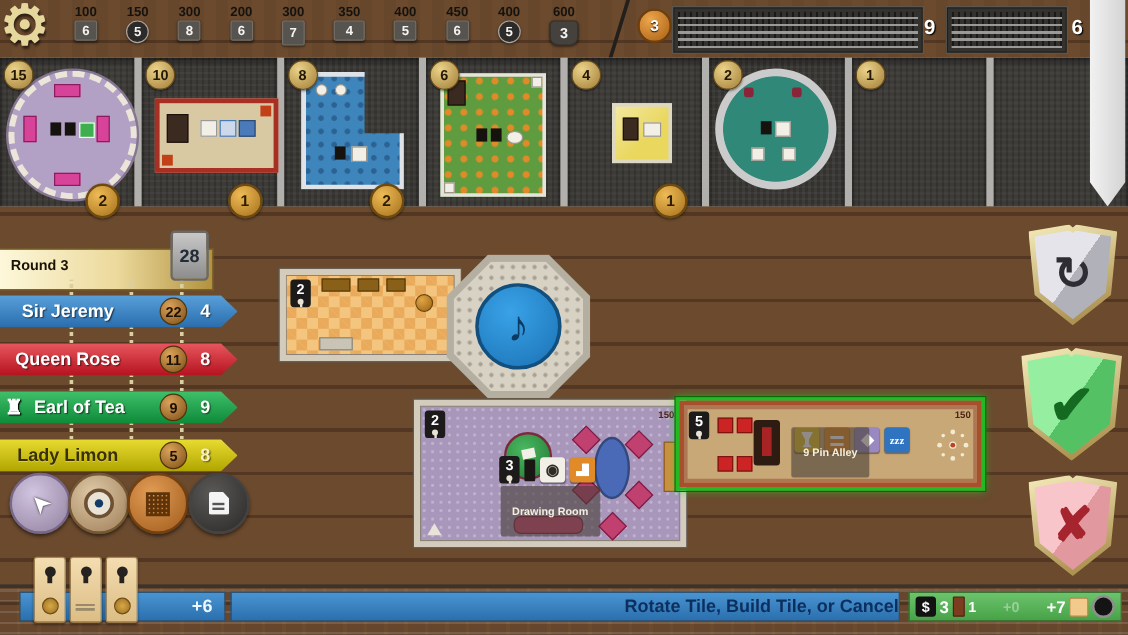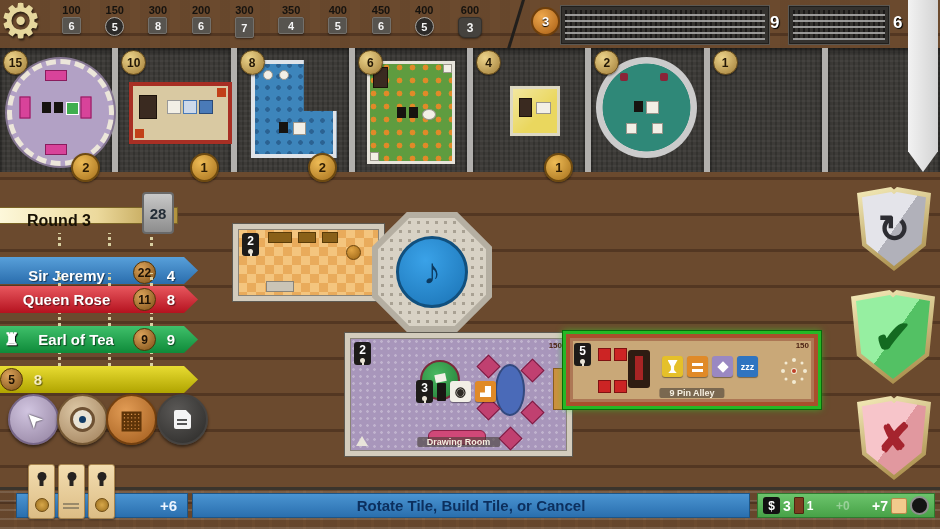--- a/index.html
+++ b/index.html
@@ -72,37 +72,37 @@
     background-image:radial-gradient(#e08a28 2.6px,transparent 3.2px);background-size:13px 13px;
     box-shadow:inset 0 0 0 3px #e6e3da;}
   .t-yellow{position:absolute;left:37px;top:38px;width:50px;height:50px;background:#ead75e;
     background-image:linear-gradient(135deg,rgba(255,255,255,.45),transparent 60%);
     box-shadow:inset 0 0 0 3px #ddd8c2;}
   .t-teal{position:absolute;left:5px;top:9px;width:101px;height:101px;border-radius:50%;
     background:radial-gradient(circle,#2f8878 0 61%,#cbcbcb 62% 78%,#979797 79% 100%);}
   .teal-bit{position:absolute;background:#8a2438;width:8px;height:8px;border-radius:2px;}
   .wsq{position:absolute;background:#f2efe6;border:1px solid #9a968c;}
   
-  .roundbar{position:absolute;left:0;top:207px;width:178px;height:17px;
+  .roundbar{position:absolute;left:0;top:207px;width:178px;height:35px;
     background:linear-gradient(90deg,#fdf8da 0%,#ecd99c 55%,#b2923e 100%);
-    border:1px solid #7a6426;border-left:none;color:#181104;font-size:16px;line-height:26px;padding-left:27px;box-sizing:border-box;}
+    border:1px solid #7a6426;border-left:none;color:#181104;font-size:12px;line-height:26px;padding-left:9px;box-sizing:border-box;}
   .tile28{position:absolute;left:142px;top:192px;width:28px;height:38px;z-index:2;
     background:linear-gradient(#c8c8c8,#8d8d8d);border:2px solid #696969;border-radius:4px;
     color:#232c36;font-size:15px;display:flex;align-items:center;justify-content:center;}
   .banner{position:absolute;left:0;width:198px;height:27px;display:flex;align-items:center;
     clip-path:polygon(0 0,184px 0,100% 50%,184px 100%,0 100%);color:#fff;font-size:15px;}
-  .b-blue{top:257px;background:linear-gradient(#58a0da,#2a6dad);align-items:flex-end;}
+  .b-blue{top:246px;background:linear-gradient(#58a0da,#2a6dad);}
   .b-red{top:286px;background:linear-gradient(#e8575e,#b5121f);}
   .b-green{top:326px;background:linear-gradient(#3fc06a,#0e8a39);}
   .b-yellow{top:366px;background:linear-gradient(#e8dc32,#b0a400);}
   .banner .nm{flex:1;text-align:center;text-shadow:1px 1px 1px rgba(0,0,0,.55);}
   .b-yellow .nm{color:#3a3000;text-shadow:0 1px 0 rgba(255,255,255,.3);}
   .bcoin{flex:0 0 auto;width:21px;height:21px;border-radius:50%;
     background:radial-gradient(circle at 35% 30%,#dba35a,#7c4e16);border:1px solid #503409;
-    color:#1d1104;font-size:12px;display:flex;align-items:center;justify-content:center;margin-right:4px;}
+    color:#1d1104;font-size:12px;display:flex;align-items:center;justify-content:center;margin-right:4px;margin-left:20px;}
   .bscore{width:22px;text-align:center;font-size:15px;margin-right:16px;text-shadow:1px 1px 1px rgba(0,0,0,.5);}
   .b-yellow .bscore{color:#f7eec2;}
   .rook{position:absolute;left:-190px;font-size:17px;color:#fff;text-shadow:1px 1px 1px #000;}
   .b-green .rook{position:static;margin-left:4px;}
   .chain{position:absolute;width:3px;height:13px;z-index:1;
     background:repeating-linear-gradient(0deg,#d9d0a2 0 3px,rgba(0,0,0,0) 3px 6px);}
   .ptok{position:absolute;top:394px;width:47px;height:47px;border-radius:50%;
     display:flex;align-items:center;justify-content:center;box-shadow:0 2px 3px rgba(0,0,0,.5);}
   .ptok1{left:8px;background:radial-gradient(circle at 38% 32%,#d1c5e0,#91809e);border:2px solid #776788;}
   .ptok2{left:57px;background:radial-gradient(circle at 38% 32%,#ddc8a6,#9f7e58);border:2px solid #755834;}
@@ -150,37 +150,37 @@
   .tanbench{position:absolute;right:3px;top:30px;width:9px;height:40px;background:#cc9040;border:1px solid #8a5c1c;}
   .stairs{position:absolute;left:6px;bottom:5px;width:0;height:0;border-left:6px solid transparent;border-right:6px solid transparent;border-bottom:10px solid #e8e4da;}
   .iconrow{position:absolute;left:66px;top:42px;display:flex;align-items:center;gap:4px;}
   .mk3{position:static;}
   .bdoor{width:9px;height:18px;background:#191613;border-radius:1px;}
   .isq{width:21px;height:21px;border-radius:3px;display:flex;align-items:center;justify-content:center;color:#fff;font-size:8px;box-shadow:0 1px 1px rgba(0,0,0,.4);}
   .isq-w{background:#f2efe6;color:#2e2a24;font-size:13px;}
   .isq-or{background:#e08a28;}
   .orbits{width:11px;height:11px;background:#fff;clip-path:polygon(0 60%,45% 60%,45% 0,100% 0,100% 100%,0 100%);}
   .plaque{position:absolute;left:50%;bottom:4px;transform:translateX(-50%);white-space:nowrap;
-    background:rgba(70,62,54,.6);color:#f5efe0;font-size:9px;padding:0 10px;border-radius:2px;text-align:right;}
+    background:rgba(70,62,54,.6);color:#f5efe0;font-size:9px;padding:16px 10px;border-radius:2px;text-align:right;}
   .sizelab{position:absolute;right:5px;top:3px;font-size:8px;color:#4e2414;}
   .alleywrap{position:absolute;left:563px;top:331px;width:252px;height:72px;
     border:3px solid #25b825;box-shadow:0 0 0 1px #0a6a0a,0 0 7px rgba(40,220,40,.65);}
   .alley{position:absolute;inset:0;background:#c9a878;border:4px solid #a8502c;box-sizing:border-box;
     box-shadow:inset 0 0 0 3px rgba(120,30,20,.35);}
   .pin{position:absolute;width:11px;height:11px;background:#cc2424;border:1px solid #801212;}
   .figure{position:absolute;left:58px;top:12px;width:22px;height:38px;background:#2e1c12;border-radius:3px;}
   .figure:after{content:"";position:absolute;left:7px;top:6px;width:8px;height:24px;background:#a82424;}
   .alleyicons{position:absolute;left:92px;top:18px;display:flex;gap:4px;align-items:center;}
   .isq-y{background:#e5c02a;}
   .cup{width:10px;height:13px;background:#fff;clip-path:polygon(0 0,100% 0,66% 48%,66% 76%,92% 100%,8% 100%,34% 76%,34% 48%);}
   .isq-o2{background:#e08a28;}
   .obars{width:11px;height:11px;background:repeating-linear-gradient(0deg,#fff 0 3px,transparent 3px 6px);}
   .isq-p{background:#9a88c2;}
   .pdia{width:10px;height:10px;background:#fff;transform:rotate(45deg) scale(.8);}
-  .isq-b{background:#2f74c0;font-size:9px;}
+  .isq-b{background:#2f74c0;font-size:9px;font-family:Liberation Serif, serif;}
   .compass{position:absolute;right:17px;top:30px;width:6px;height:6px;border-radius:50%;background:#f3ead2;
     box-shadow:11px 0 0 -1px #f3ead2,-11px 0 0 -1px #f3ead2,0 11px 0 -1px #f3ead2,0 -11px 0 -1px #f3ead2,
       8px 8px 0 -1.5px #f3ead2,-8px 8px 0 -1.5px #f3ead2,8px -8px 0 -1.5px #f3ead2,-8px -8px 0 -1.5px #f3ead2;}
   .compass:after{content:"";position:absolute;left:1px;top:1px;width:4px;height:4px;border-radius:50%;background:#c04028;}
   
   .shield{position:absolute;}
   .shclip{clip-path:polygon(0 7%,46% 0,50% 3%,54% 0,100% 7%,93% 70%,50% 100%,7% 70%);}
   .sh-out{position:absolute;inset:0;background:linear-gradient(160deg,#f5ecba,#a1833f);}
   .sh-in{position:absolute;inset:5px;display:flex;align-items:center;justify-content:center;line-height:1;}
   .sh1{left:857px;top:187px;width:74px;height:84px;}
@@ -190,21 +190,21 @@
   .sh3{left:857px;top:396px;width:74px;height:84px;}
   .sh3 .sh-in{background:linear-gradient(125deg,#f7c5ca 0 50%,#e1989f 50%);color:#a5242e;font-size:40px;}
   
   .botbar{position:absolute;left:0;top:487px;width:940px;height:42px;
     background:linear-gradient(#c8c6c3,#989693);border-top:3px solid #3a342c;box-sizing:border-box;
     background-image:repeating-linear-gradient(90deg,rgba(0,0,0,.05) 0 14px,transparent 14px 17px),
       repeating-linear-gradient(0deg,rgba(255,255,255,.14) 0 2px,transparent 2px 9px);}
   .bluebar{position:absolute;top:493px;height:25px;background:linear-gradient(#4a94d2,#2a6fae);
     border:1px solid #1d5586;display:flex;align-items:center;color:#eef6ff;box-sizing:border-box;}
   .bb-left{left:16px;width:172px;justify-content:flex-end;padding-right:10px;font-size:15px;}
-  .bb-center{left:192px;width:558px;justify-content:center;font-size:15px;color:#0c2f5e;}
+  .bb-center{left:192px;width:558px;justify-content:flex-end;font-size:15px;color:#0c2f5e;}
   .greenbar{position:absolute;left:757px;top:493px;width:178px;height:25px;
     background:linear-gradient(#6cc46c,#47a247);border:1px solid #2f7a2f;box-sizing:border-box;
     display:flex;align-items:center;gap:3px;padding:0 5px;color:#fff;font-size:14px;}
   .money-badge{width:17px;height:17px;background:#121212;border-radius:3px;color:#fff;font-size:12px;
     display:flex;align-items:center;justify-content:center;flex:0 0 auto;}
   .doorico{width:8px;height:15px;background:#7c3c20;border:1px solid #4e2410;border-radius:1px;flex:0 0 auto;}
   .ghost{color:rgba(255,255,255,.38);font-size:12px;}
   .sp{flex:1;}
   .tansq{width:14px;height:14px;background:#f2ca8c;border:1px solid #b9894a;border-radius:2px;flex:0 0 auto;}
   .blkcirc{width:15px;height:15px;border-radius:50%;background:#141414;border:2px solid #8e8e8e;flex:0 0 auto;}
@@ -378,20 +378,21 @@
     <span class="bcoin">11</span>
     <span class="bscore">8</span>
   </div>
   <div class="banner b-green">
     <span class="rook">♜</span>
     <span class="nm">Earl of Tea</span>
     <span class="bcoin">9</span>
     <span class="bscore">9</span>
   </div>
   <div class="banner b-yellow">
+    <span class="nm">Lady Limon</span>
     <span class="bcoin">5</span>
     <span class="bscore">8</span>
   </div>
 
   <div class="ptok ptok1">
     <span class="ptr">➤</span>
   </div>
   <div class="ptok ptok2">
     <span class="eye"></span>
   </div>

